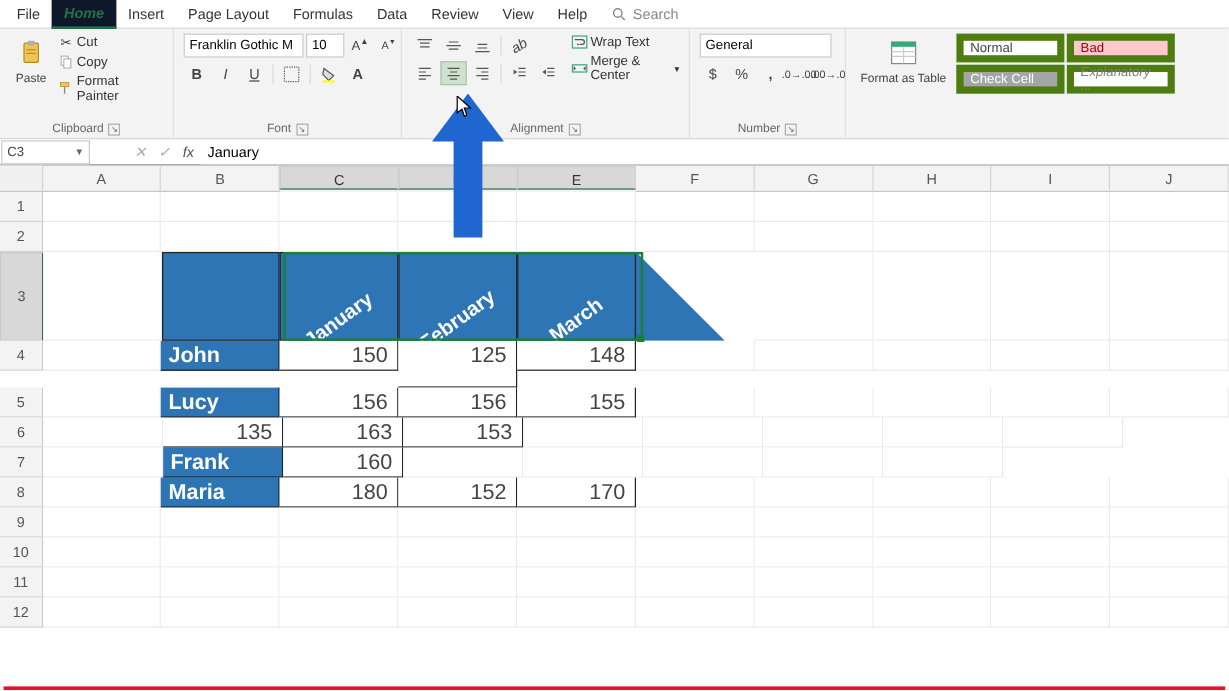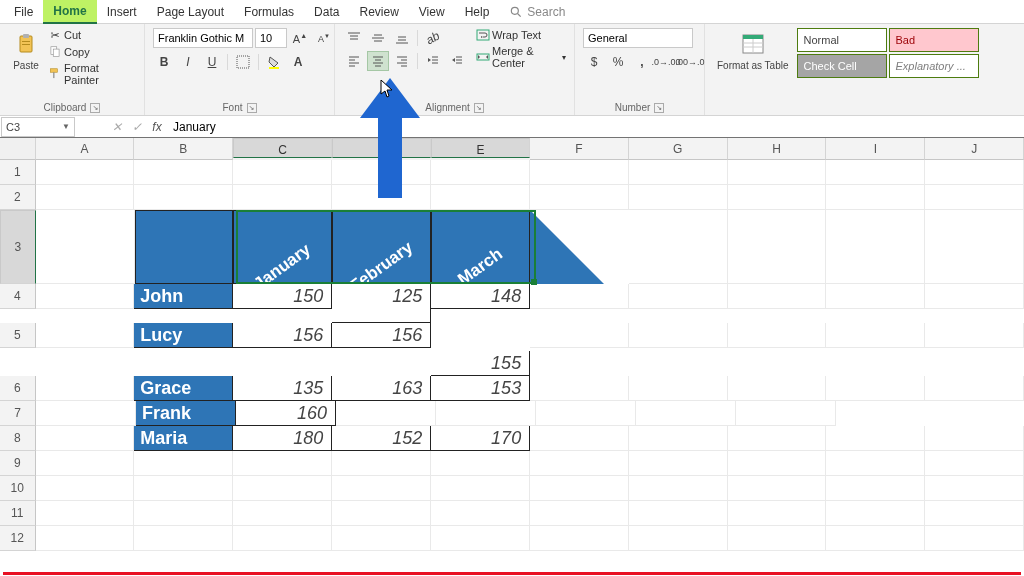--- a/index.html
+++ b/index.html
@@ -1,21 +1,21 @@
 <!DOCTYPE html>
 <html><head>
 <meta charset="utf-8">
 <style>
   * { box-sizing: border-box; margin: 0; padding: 0; font-family: 'Segoe UI', Tahoma, sans-serif; }
   body { background: #fff; width: 1024px; height: 576px; overflow: hidden; font-size: 12px; color: #444; }
 
   
   .tabstrip { display: flex; align-items: center; height: 24px; padding: 0 4px; border-bottom: 1px solid #d4d4d4; }
   .tab { padding: 4px 10px; cursor: pointer; color: #333; }
-  .tab.active { color: #217346; border-bottom: 2px solid #217346; font-weight: 600; background: #bef264; }
+  .tab.active { color: #217346; border-bottom: 2px solid #217346; font-weight: 600; background: #0f172a; font-style: italic; }
   .search { display:flex; align-items:center; gap:4px; margin-left:10px; color:#888;}
   .search svg { width:14px; height:14px; }
 
   
   .ribbon { display: flex; align-items: stretch; height: 92px; background: #f3f3f3; border-bottom: 1px solid #d4d4d4; }
   .group { border-right: 1px solid #e1e1e1; padding: 4px 8px 2px 8px; display:flex; flex-direction:column; justify-content:space-between; }
   .group-title { text-align:center; font-size:10px; color:#666; margin-top:2px; display:flex; align-items:center; justify-content:center; gap:4px;}
   .group-title .launcher { width:10px; height:10px; border:1px solid #aaa; display:inline-flex; align-items:center; justify-content:center; font-size:7px; }
   .group-body { flex:1; display:flex; gap:4px; align-items:flex-start; }
 
@@ -25,21 +25,21 @@
   .ico-img { width:24px; height:24px; }
   .mini-row { display:flex; align-items:center; gap:2px; font-size:11px; color:#333; cursor:pointer; }
   .mini-row .mi { width:14px; height:14px; display:inline-flex; align-items:center; justify-content:center; }
   .stack { display:flex; flex-direction:column; gap:3px; }
   .sel { height:20px; font-size:11px; border:1px solid #c9c9c9; background:#fff; padding:0 4px; }
   .btnrow { display:flex; gap:2px; }
   .sq { width:22px; height:20px; display:inline-flex; align-items:center; justify-content:center; border:1px solid transparent; cursor:pointer; }
   .sq.pressed { background:#cfe2cf; border-color:#a5c7a5; }
   .sep { width:1px; background:#d9d9d9; margin:2px 2px; }
   .styles-box { display:flex; gap:2px; }
-  .style-cell { width:90px; height:24px; display:flex; align-items:center; padding:0 6px; font-size:11px; border:1px solid #4d7c0f; }
+  .style-cell { width:90px; height:24px; display:flex; align-items:center; padding:0 6px; font-size:11px; border:6px solid #4d7c0f; }
 
   
   .fbar { display:flex; align-items:center; height:22px; border-bottom:1px solid #737373; }
   .namebox { width:74px; height:20px; border:1px solid #c9c9c9; margin:0 2px 0 1px; display:flex; align-items:center; justify-content:space-between; padding:0 4px; font-size:11px; background:#fff; }
   .namebox .dd { font-size:8px; color:#666; }
   .fx-btn { width:20px; height:20px; display:inline-flex; align-items:center; justify-content:center; font-style:italic; font-size:12px; color:#555; cursor:pointer; }
   .formula-input { flex:1; height:20px; border:none; padding:0 6px; font-size:12px; outline:none; }
 
   
   .grid-wrap { position:relative; }
@@ -50,21 +50,21 @@
   .rows { position:relative; }
   .row { display:flex; }
   .rh { width:36px; border-right:1px solid #c6c6c6; border-bottom:1px solid #d4d4d4; text-align:center; font-size:12px; color:#555; background:#f3f3f3; display:flex; align-items:center; justify-content:center; }
   .rh.sel { background:#d8d8d8; border-right-color:#217346; }
   .cell { border-right:1px solid #e9e9e9; border-bottom:1px solid #e9e9e9; background:#fff; position:relative; }
 
   .colA{width:100px}.colB{width:100px}.colC{width:100px}.colD{width:100px}.colE{width:100px}
   .colF{width:100px}.colG{width:100px}.colH{width:100px}.colI{width:100px}.colJ{width:100px}
 
   .data-name { background:#2e75b6; color:#fff; font-weight:bold; font-size:18px; padding:2px 6px; border-right:1px solid #222; border-bottom:1px solid #222; }
-  .data-val { font-size:18px; text-align:right; padding:2px 8px; border-right:1px solid #222; border-bottom:1px solid #222;font-style:italic; }
+  .data-val { font-size:18px; text-align:right; padding:2px 8px; border-right:1px solid #222; border-bottom:1px solid #222; }
   .hdr-cell { background:#2e75b6; border:1px solid #222; }
   .angled { position:absolute; bottom:6px; left:0; right:0; transform:rotate(-36deg); color:#fff; font-weight:bold; font-size:17px; text-align:center; transform-origin:center; }
   .triangle { width:0; height:0; border-bottom:74px solid #2e75b6; border-right:74px solid transparent; position:absolute; top:0; left:0; }
 
   .sel-rect { position:absolute; border:2px solid #1a7f37; pointer-events:none; }
   .sel-rect::after { content:''; position:absolute; right:-3px; bottom:-3px; width:6px; height:6px; background:#1a7f37; }
 
   .arrow-annot { position:absolute; pointer-events:none; }
 
   .cursor-icon { position:absolute; width:14px; height:18px; pointer-events:none; }
@@ -426,31 +426,30 @@
         <div class="cell colH" data-name="cell-H4" style="height: 25px;"></div>
         <div class="cell colI" data-name="cell-I4" style="height: 25px;"></div>
         <div class="cell colJ" data-name="cell-J4" style="height: 25px;"></div>
       </div>
       <div class="row">
         <div class="rh" data-name="row-header-5" style="height: 25px;">5</div>
         <div class="cell colA" data-name="cell-A5" style="height: 25px;"></div>
         <div class="cell colB data-name" data-name="cell-B5" style="height: 25px;">Lucy</div>
         <div class="cell colC data-val" data-name="cell-C5" style="height: 25px;">156</div>
         <div class="cell colD data-val" data-name="cell-D5" style="height: 25px;">156</div>
-        <div class="cell colE data-val" data-name="cell-E5" style="height: 25px; margin-top: 28px;">155</div>
+        <div class="cell colE data-val" data-name="cell-E5" style="height: 25px;">155</div>
         <div class="cell colF" data-name="cell-F5" style="height: 25px;"></div>
         <div class="cell colG" data-name="cell-G5" style="height: 25px;"></div>
         <div class="cell colH" data-name="cell-H5" style="height: 25px;"></div>
         <div class="cell colI" data-name="cell-I5" style="height: 25px;"></div>
         <div class="cell colJ" data-name="cell-J5" style="height: 25px;"></div>
       </div>
       <div class="row">
         <div class="rh" data-name="row-header-6" style="height: 25px;">6</div>
         <div class="cell colA" data-name="cell-A6" style="height: 25px;"></div>
-        <div class="cell colB data-name" data-name="cell-B6" style="height: 25px;">Grace</div>
         <div class="cell colC data-val" data-name="cell-C6" style="height: 25px;">135</div>
         <div class="cell colD data-val" data-name="cell-D6" style="height: 25px;">163</div>
         <div class="cell colE data-val" data-name="cell-E6" style="height: 25px;">153</div>
         <div class="cell colF" data-name="cell-F6" style="height: 25px;"></div>
         <div class="cell colG" data-name="cell-G6" style="height: 25px;"></div>
         <div class="cell colH" data-name="cell-H6" style="height: 25px;"></div>
         <div class="cell colI" data-name="cell-I6" style="height: 25px;"></div>
         <div class="cell colJ" data-name="cell-J6" style="height: 25px;"></div>
       </div>
       <div class="row">

